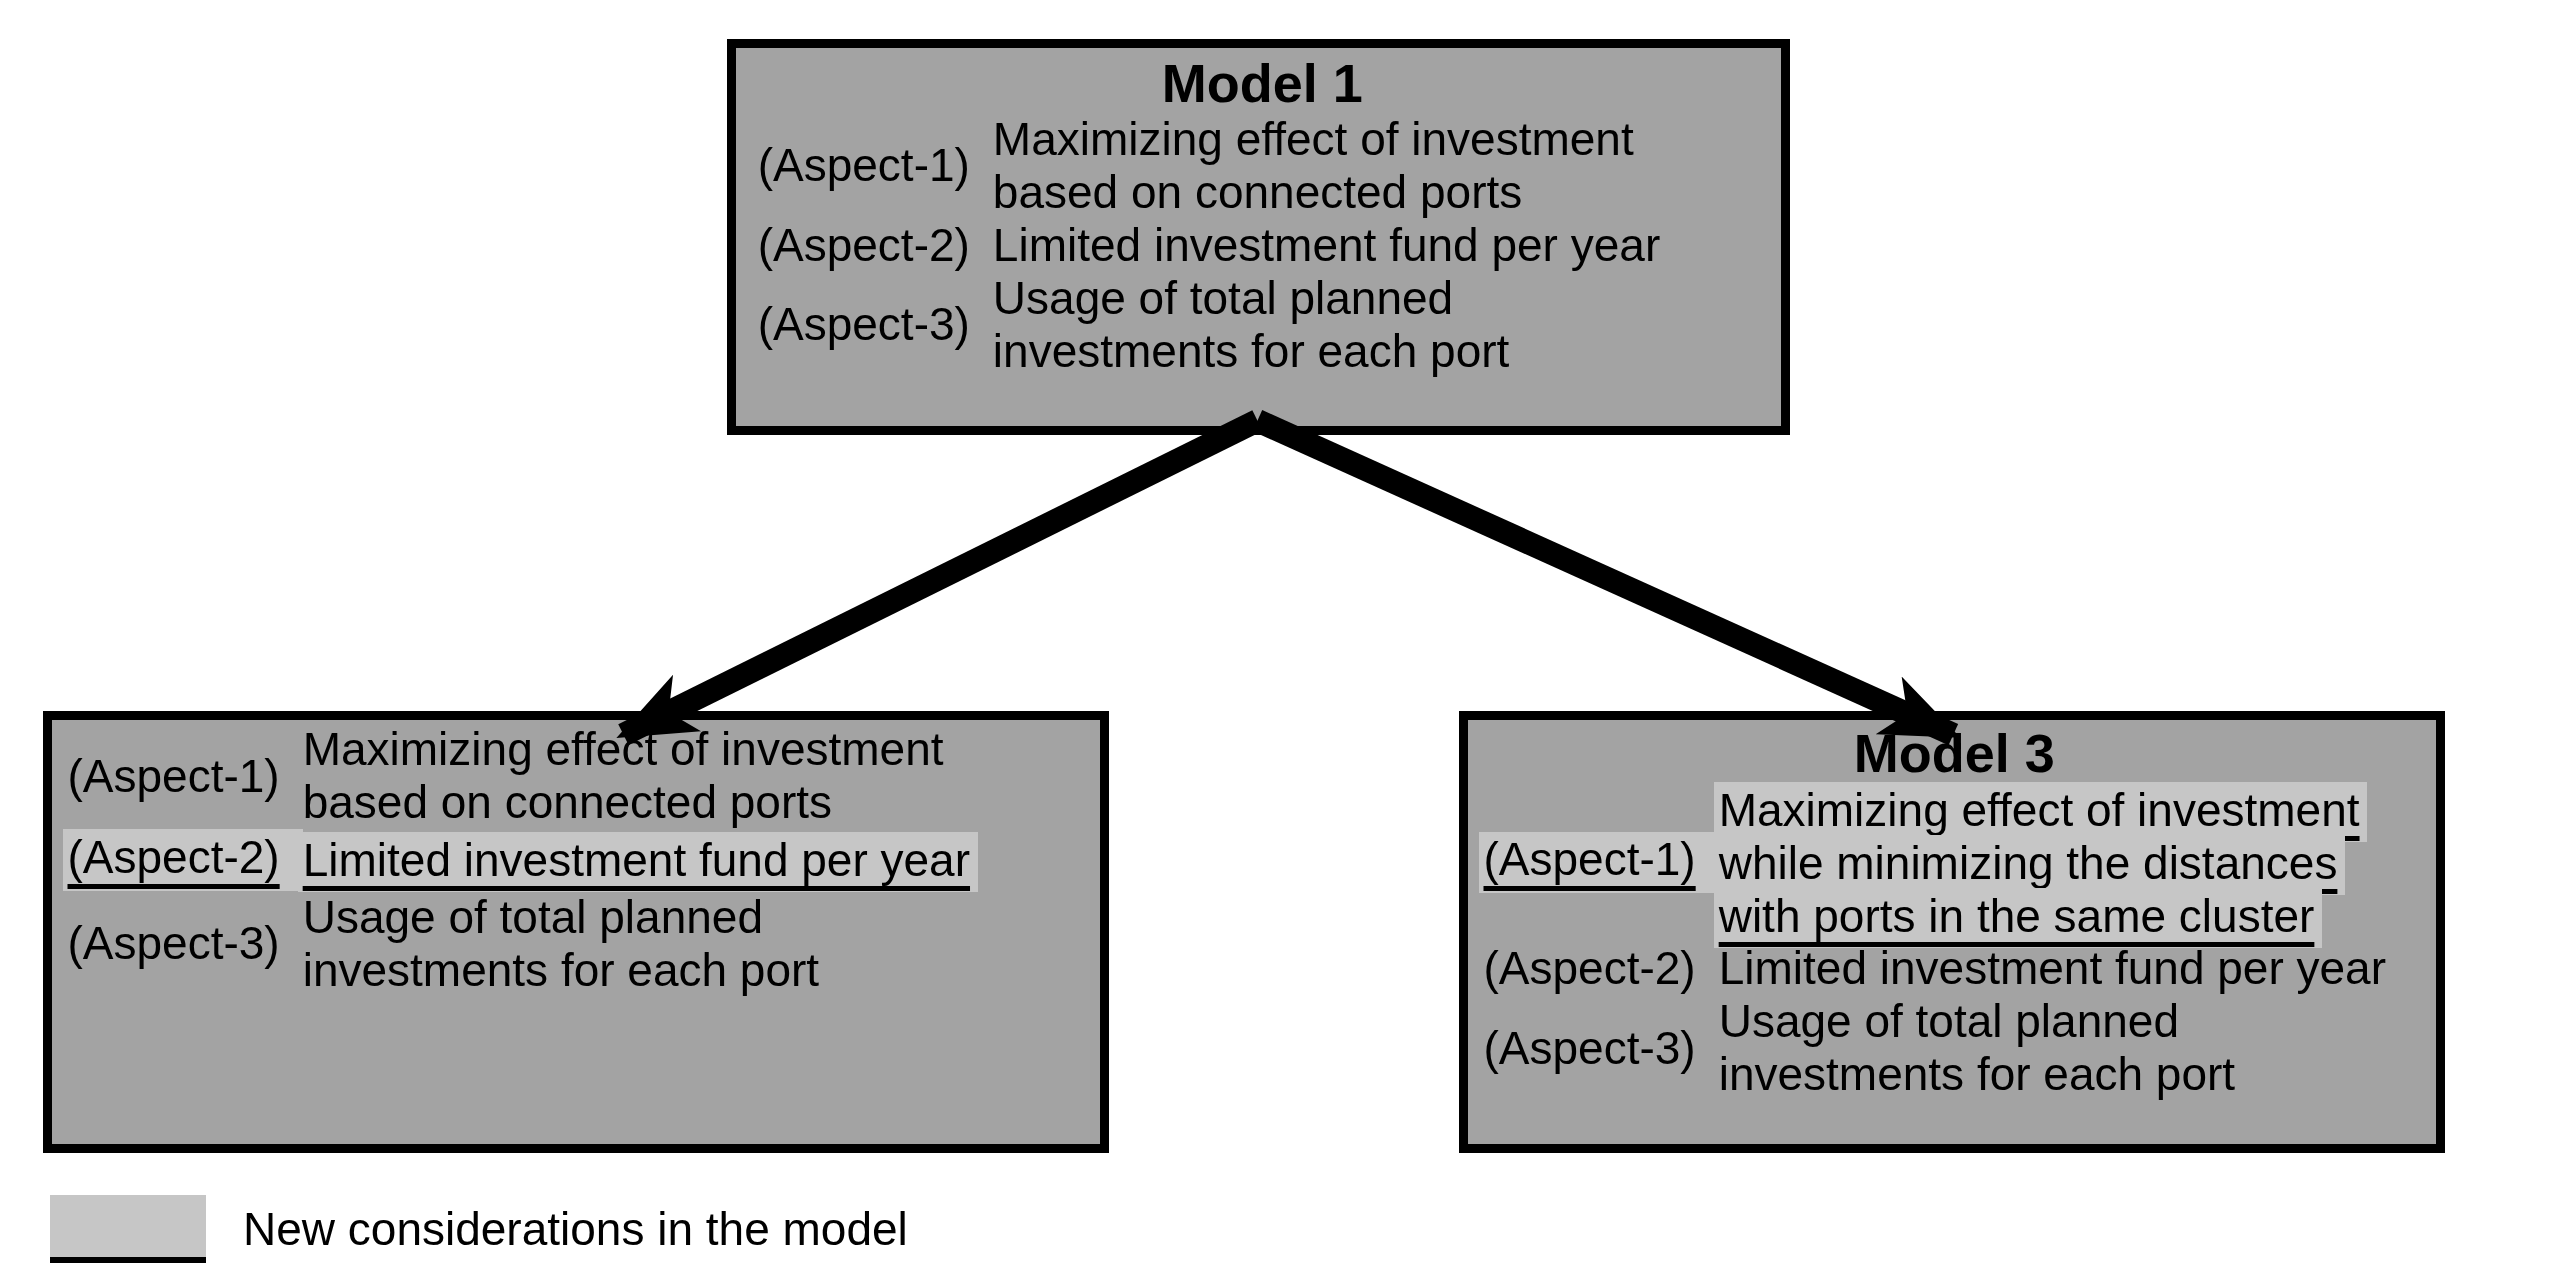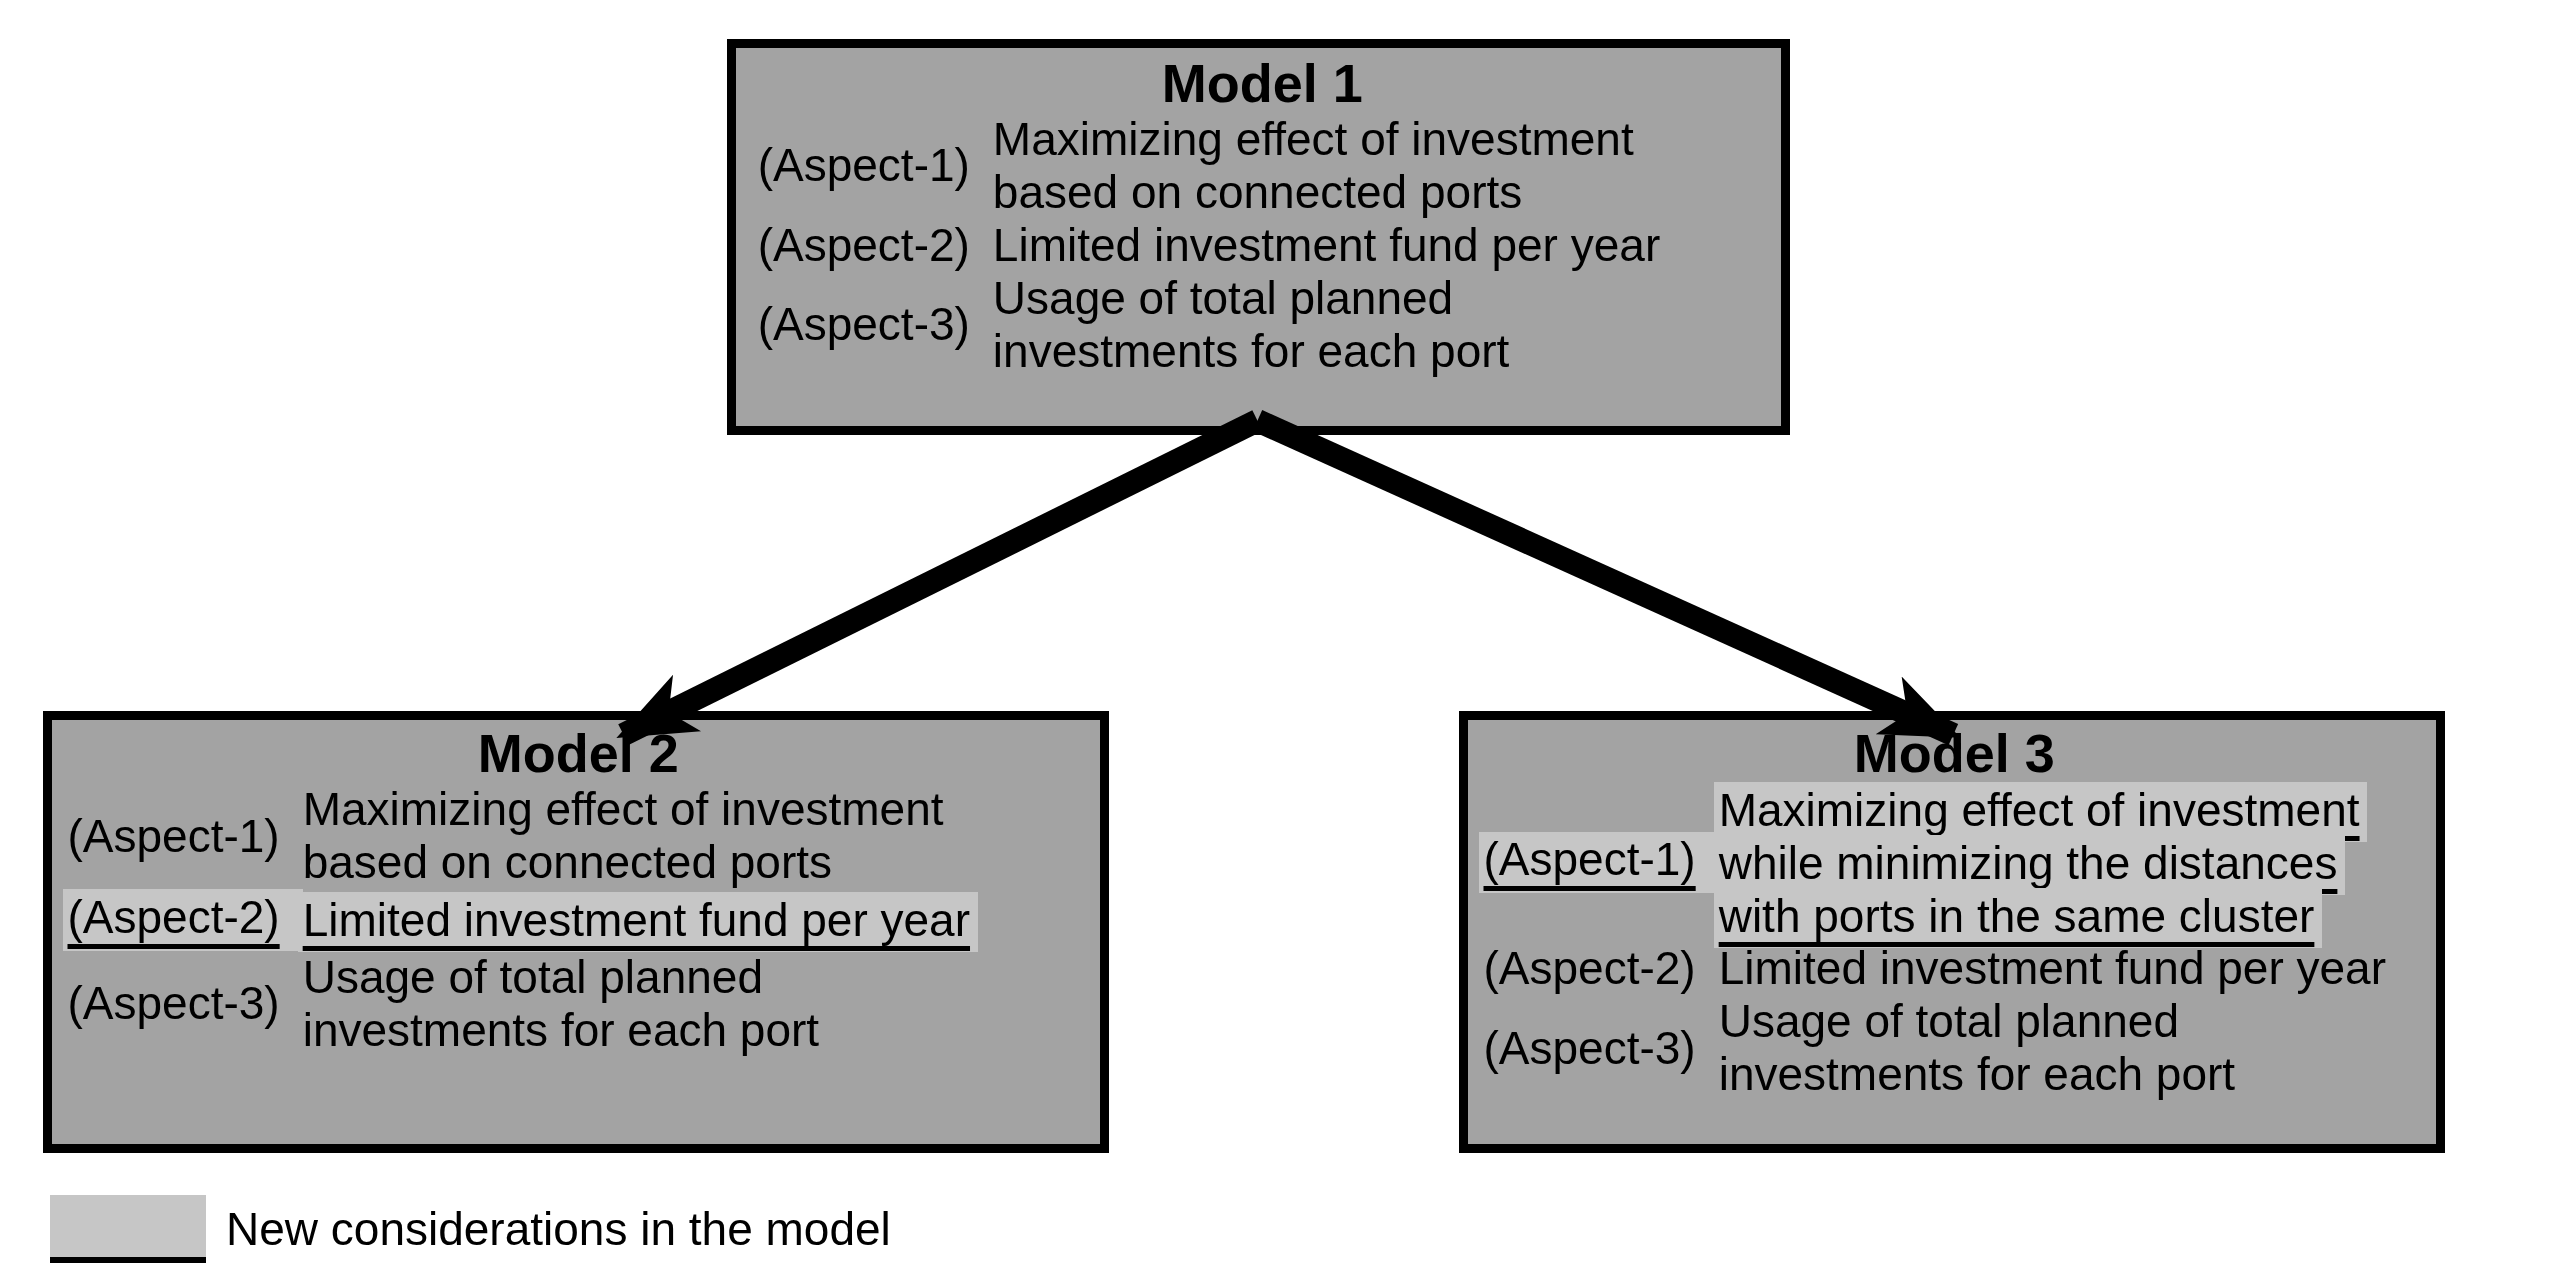--- a/index.html
+++ b/index.html
@@ -79,20 +79,21 @@
     pointer-events: none;
   }
 
   .legend {
     position: absolute;
     left: 50px;
     top: 1195px;
     display: flex;
     align-items: flex-start;
     z-index: 1;
+    gap: 17px;
   }
   .legend-swatch {
     width: 156px;
     height: 62px;
     background: #c6c6c6;
     border-bottom: 6.2px solid #000000;
     flex: 0 0 auto;
   }
   .legend-label {
     margin-left: 20px;
@@ -124,21 +125,20 @@
     <div class="aspect">
       <span class="aspect-label">(Aspect-3)</span>
       <div class="aspect-lines">
         <div class="aspect-line"><span>Usage of total planned</span></div>
         <div class="aspect-line"><span>investments for each port</span></div>
       </div>
     </div>
   </div>
 
   <div class="model-box" id="box-model-2">
-    <div class="box-title">Model 2</div>
     <div class="aspect">
       <span class="aspect-label">(Aspect-1)</span>
       <div class="aspect-lines">
         <div class="aspect-line"><span>Maximizing effect of investment</span></div>
         <div class="aspect-line"><span>based on connected ports</span></div>
       </div>
     </div>
     <div class="aspect">
       <span class="aspect-label hl">(Aspect-2)</span>
       <div class="aspect-lines">

